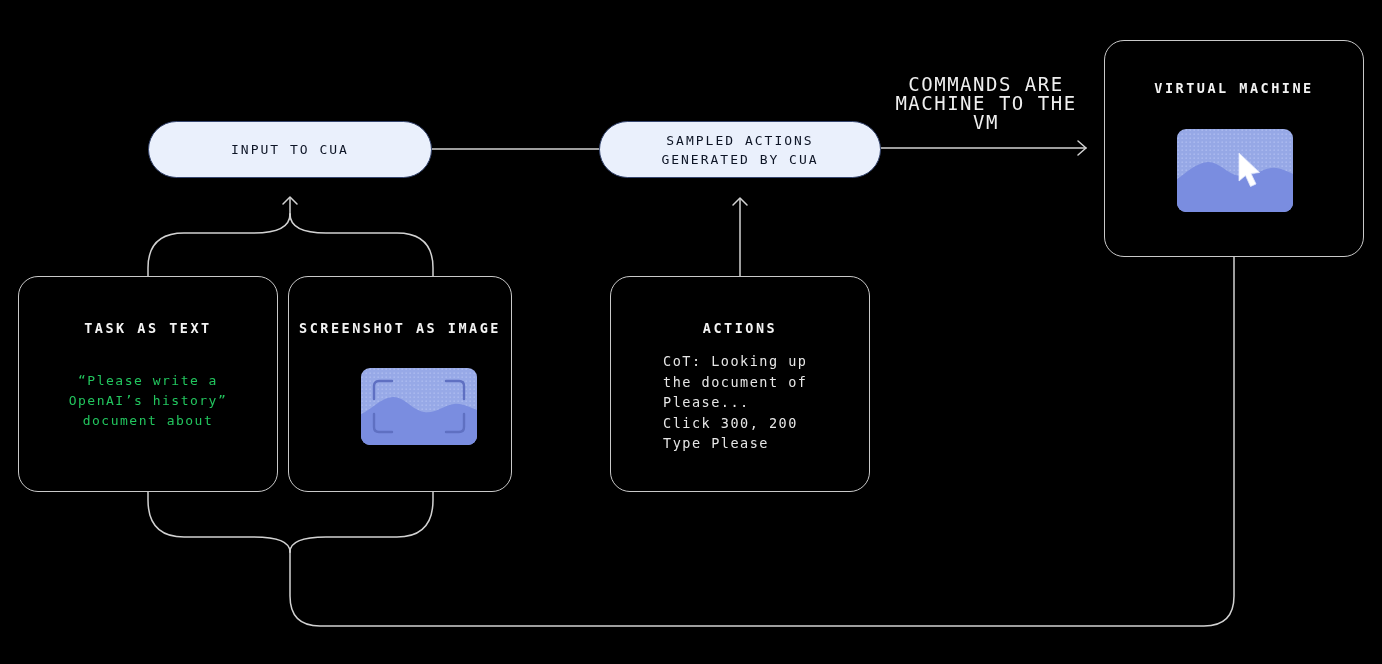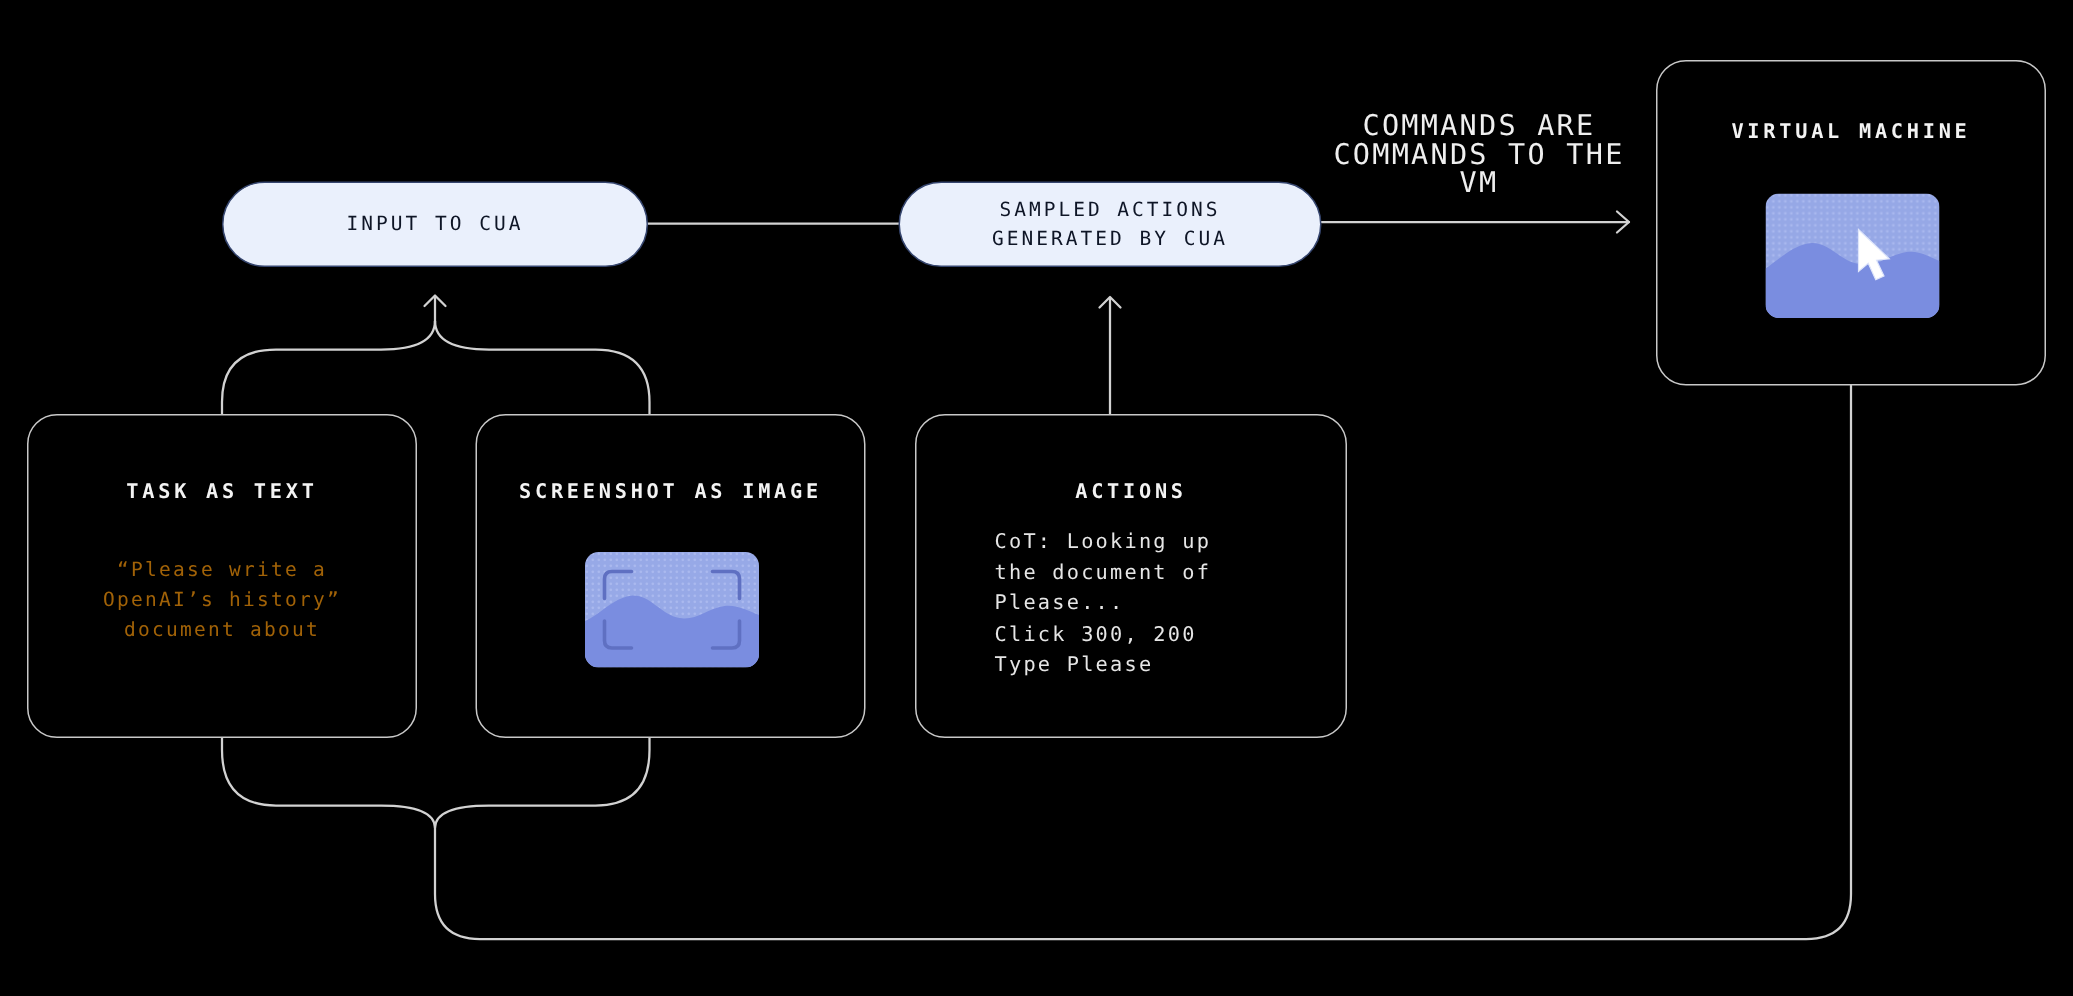--- a/index.html
+++ b/index.html
@@ -17,21 +17,21 @@
   .box{
     position:absolute;border:1.5px solid #c9c9c9;border-radius:20px;
     background:#000;box-sizing:border-box;
   }
   .box-title{
     position:absolute;top:43px;left:0;right:0;text-align:center;color:#f3f3f3;
     font-weight:bold;font-size:13.5px;letter-spacing:2.5px;white-space:nowrap;
   }
   .vm-title{top:39px;}
   .body-center{
-    position:absolute;top:94px;left:0;right:0;text-align:center;color:#a16207;
+    position:absolute;top:94px;left:0;right:0;text-align:center;color:#22c55e;
     font-size:13px;letter-spacing:1.5px;line-height:20px;
   }
   .body-left{
     position:absolute;top:74px;left:52px;color:#e6e6e6;font-size:13.5px;
     letter-spacing:1.5px;line-height:20.5px;text-align:left;white-space:nowrap;
   }
   .annotation{
     position:absolute;left:886px;top:75px;width:200px;text-align:center;
     color:#efefef;font-size:19px;letter-spacing:1.5px;line-height:19px;
   }
@@ -68,21 +68,21 @@
     <div class="pline">SAMPLED ACTIONS</div>
     <div class="pline">GENERATED BY CUA</div>
   </div>
 
   <div class="pill" style="left:148px;top:121px;width:284px;height:57px;">
     <div class="pline">INPUT TO CUA</div>
   </div>
 
   <div class="annotation">
     <div>COMMANDS ARE</div>
-    <div>COMMANDS TO THE VM</div>
+    <div>MACHINE TO THE VM</div>
   </div>
 
   <div class="box" style="left:1104px;top:40px;width:260px;height:217px;">
     <div class="box-title vm-title">VIRTUAL MACHINE</div>
     <svg class="thumb" style="left:72px;top:88px;" width="116" height="83" viewBox="0 0 116 83">
       <defs>
         <pattern id="dotsA" width="4" height="4" patternUnits="userSpaceOnUse">
           <rect width="4" height="4" fill="#96a8e6"></rect>
           <circle cx="1.2" cy="1.2" r="0.9" fill="#aab9ef"></circle>
         </pattern>
@@ -100,21 +100,21 @@
 
   <div class="box" style="left:18px;top:276px;width:260px;height:216px;">
     <div class="box-title">TASK AS TEXT</div>
     <div class="body-center">
       <div>“Please write a</div>
       <div>OpenAI’s history”</div>
       <div>document about</div>
     </div>
   </div>
 
-  <div class="box" style="left:317px;top:276px;width:260px;height:216px;">
+  <div class="box" style="left:288px;top:276px;width:224px;height:216px;">
     <div class="box-title">SCREENSHOT AS IMAGE</div>
     <svg class="thumb" style="left:72px;top:91px;" width="116" height="77" viewBox="0 0 116 77">
       <defs>
         <pattern id="dotsB" width="4" height="4" patternUnits="userSpaceOnUse">
           <rect width="4" height="4" fill="#97a9e7"></rect>
           <circle cx="1.2" cy="1.2" r="0.9" fill="#aab9ef"></circle>
         </pattern>
         <clipPath id="clipB">
             <rect x="0" y="0" width="116" height="77" rx="9"></rect>
           </clipPath>
@@ -125,21 +125,21 @@
       </g>
       <g stroke="#5f70c2" stroke-width="2.4" fill="none" stroke-linecap="round">
         <path d="M13 31 L13 18 Q13 13 18 13 L31 13"></path>
         <path d="M85 13 L98 13 Q103 13 103 18 L103 31"></path>
         <path d="M13 46 L13 59 Q13 64 18 64 L31 64"></path>
         <path d="M103 46 L103 59 Q103 64 98 64 L85 64"></path>
       </g>
     </svg>
   </div>
 
-  <div class="box" style="left:610px;top:276px;width:288px;height:216px;">
+  <div class="box" style="left:610px;top:276px;width:260px;height:216px;">
     <div class="box-title">ACTIONS</div>
     <div class="body-left">
       <div>CoT: Looking up</div>
       <div>the document of</div>
       <div>Please...</div>
       <div>Click 300, 200</div>
       <div>Type Please</div>
     </div>
   </div>
 

